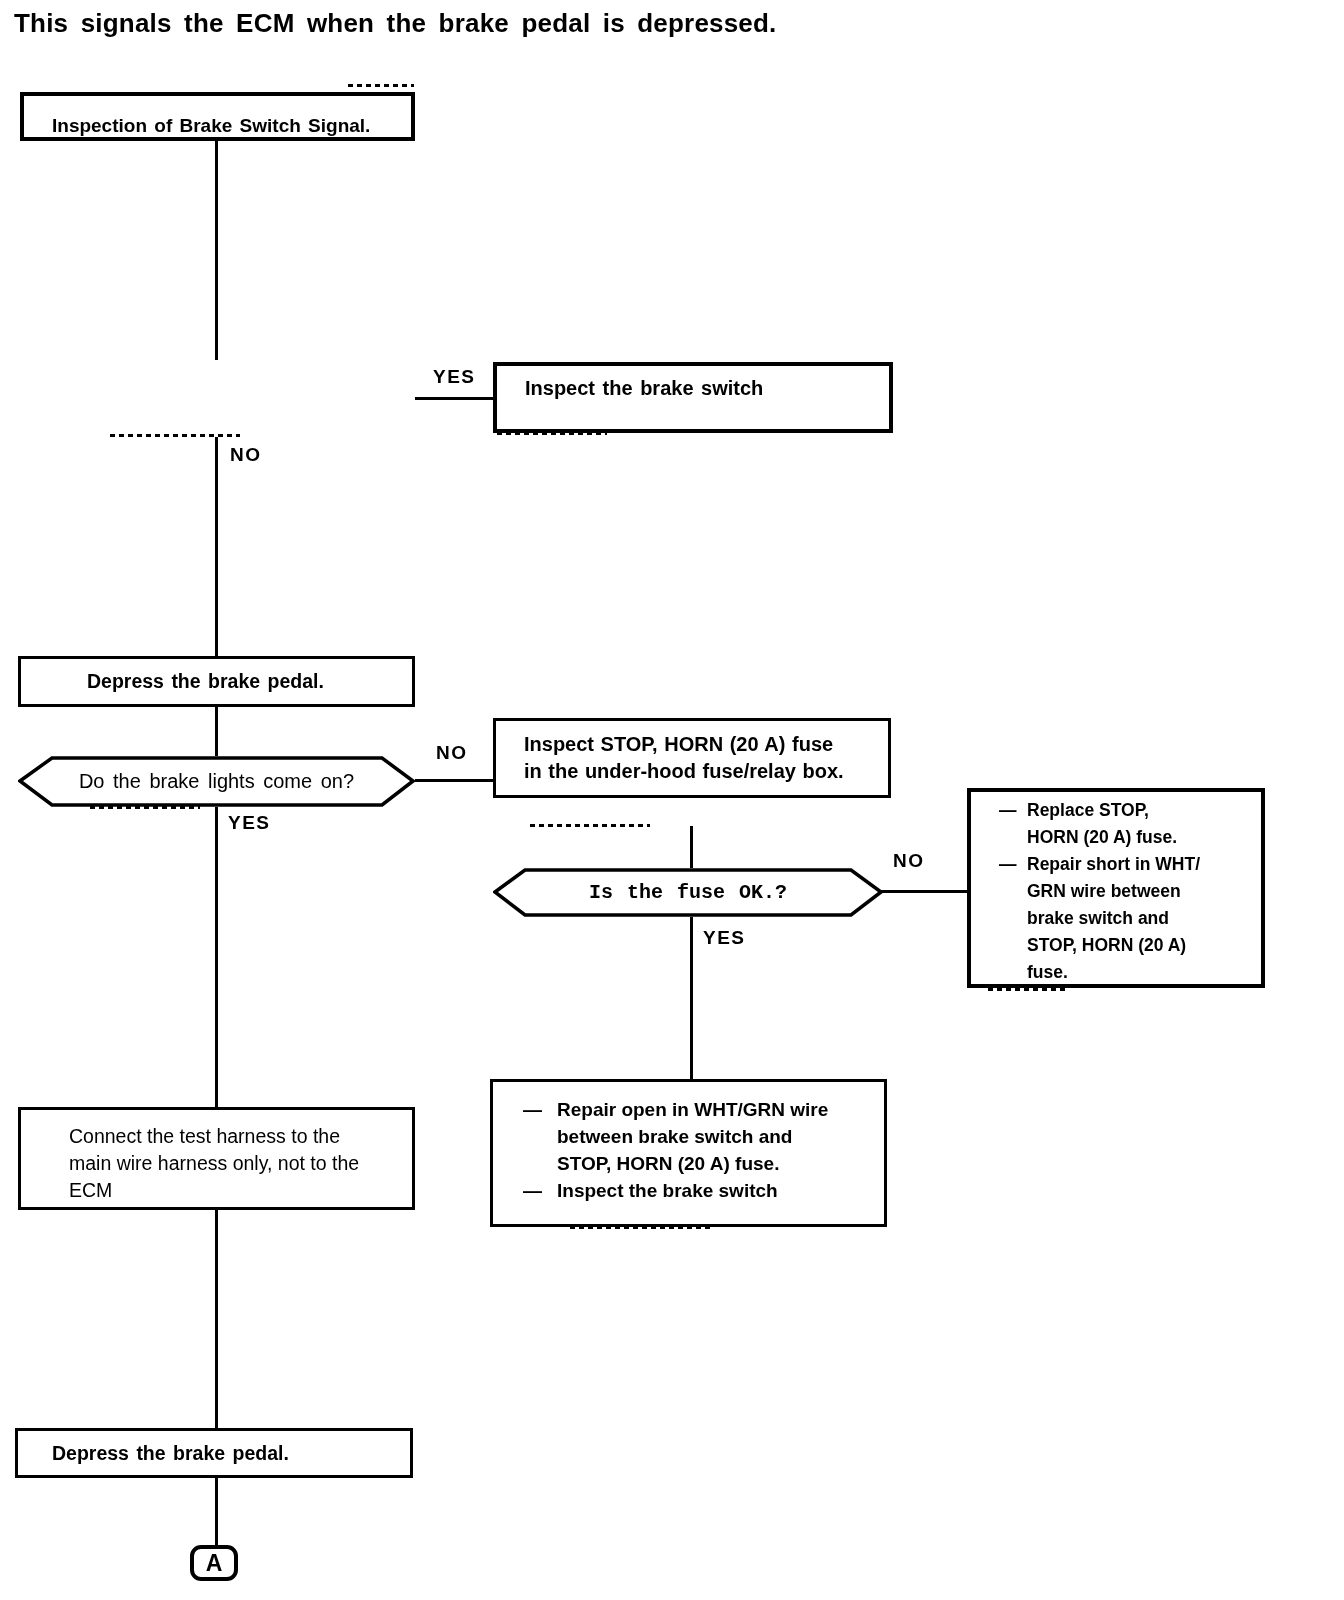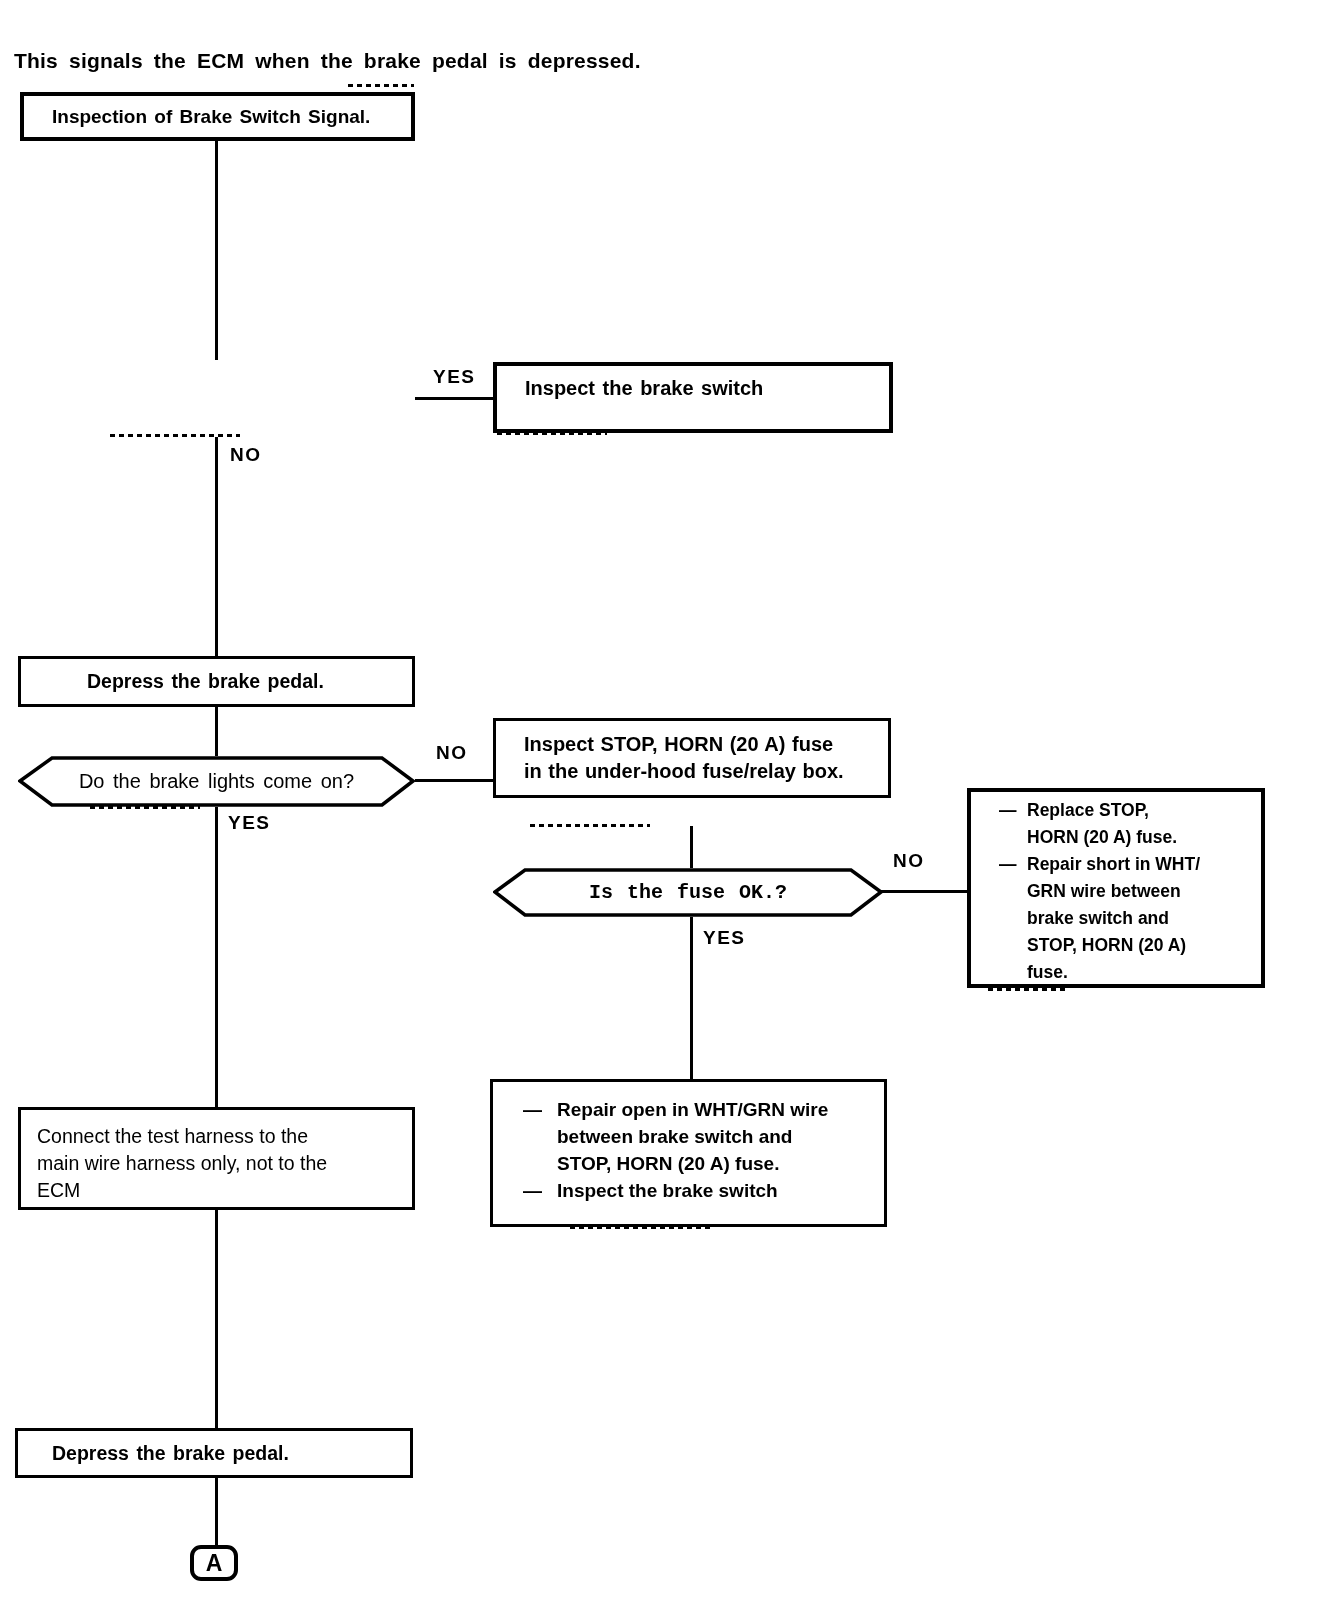--- a/index.html
+++ b/index.html
@@ -6,28 +6,28 @@
   #canvas{
     position:relative;
     width:1344px;height:1600px;
     background:#ffffff;
     font-family:"Liberation Sans",sans-serif;
     color:#000;
     overflow:hidden;
   }
   .intro{
     position:absolute;left:14px;top:8px;
-    font-size:21px;font-weight:600;letter-spacing:.2px;word-spacing:5px;margin-top:41px;
+    font-size:26px;font-weight:600;letter-spacing:.2px;word-spacing:5px;
   }
   .box{
     position:absolute;box-sizing:border-box;
     background:#fff;border:3px solid #000;
     display:flex;align-items:center;
   }
-  .b4{border-width:4px;}
+  .b4{border-width:4px;align-items:flex-end;}
   .box .lbl{white-space:pre-line;}
   .bold{font-weight:bold;}
   .w600{font-weight:600;}
   .vline,.hline{position:absolute;background:#000;}
   .edge-label{
     position:absolute;font-size:19px;font-weight:700;letter-spacing:1.5px;
   }
   .hex{position:absolute;}
   .hex svg{display:block;position:absolute;left:0;top:0;}
   .hex-label{
@@ -140,21 +140,21 @@
 STOP, HORN (20 A) fuse.</span>
       </div>
       <div class="bullet">
         <span class="dash" style="width:34px;">—</span>
         <span class="btxt">Inspect the brake switch</span>
       </div>
     </div>
   </div>
 
   <div class="box" style="left:18px;top:1107px;width:397px;height:103px;align-items:flex-start;">
-    <div class="lbl" style="padding:13px 0 0 16px;font-size:19.5px;line-height:27px;">Connect the test harness to the
+    <div class="lbl" style="padding:13px 0 0 48px;font-size:19.5px;line-height:27px;">Connect the test harness to the
 main wire harness only, not to the
 ECM</div>
   </div>
 
   <div class="vline" style="left:215px;top:1210px;width:3px;height:218px;"></div>
 
   <div class="box" style="left:15px;top:1428px;width:398px;height:50px;">
     <div class="lbl bold" style="padding-left:34px;font-size:19.5px;word-spacing:2px;">Depress the brake pedal.</div>
   </div>
 

